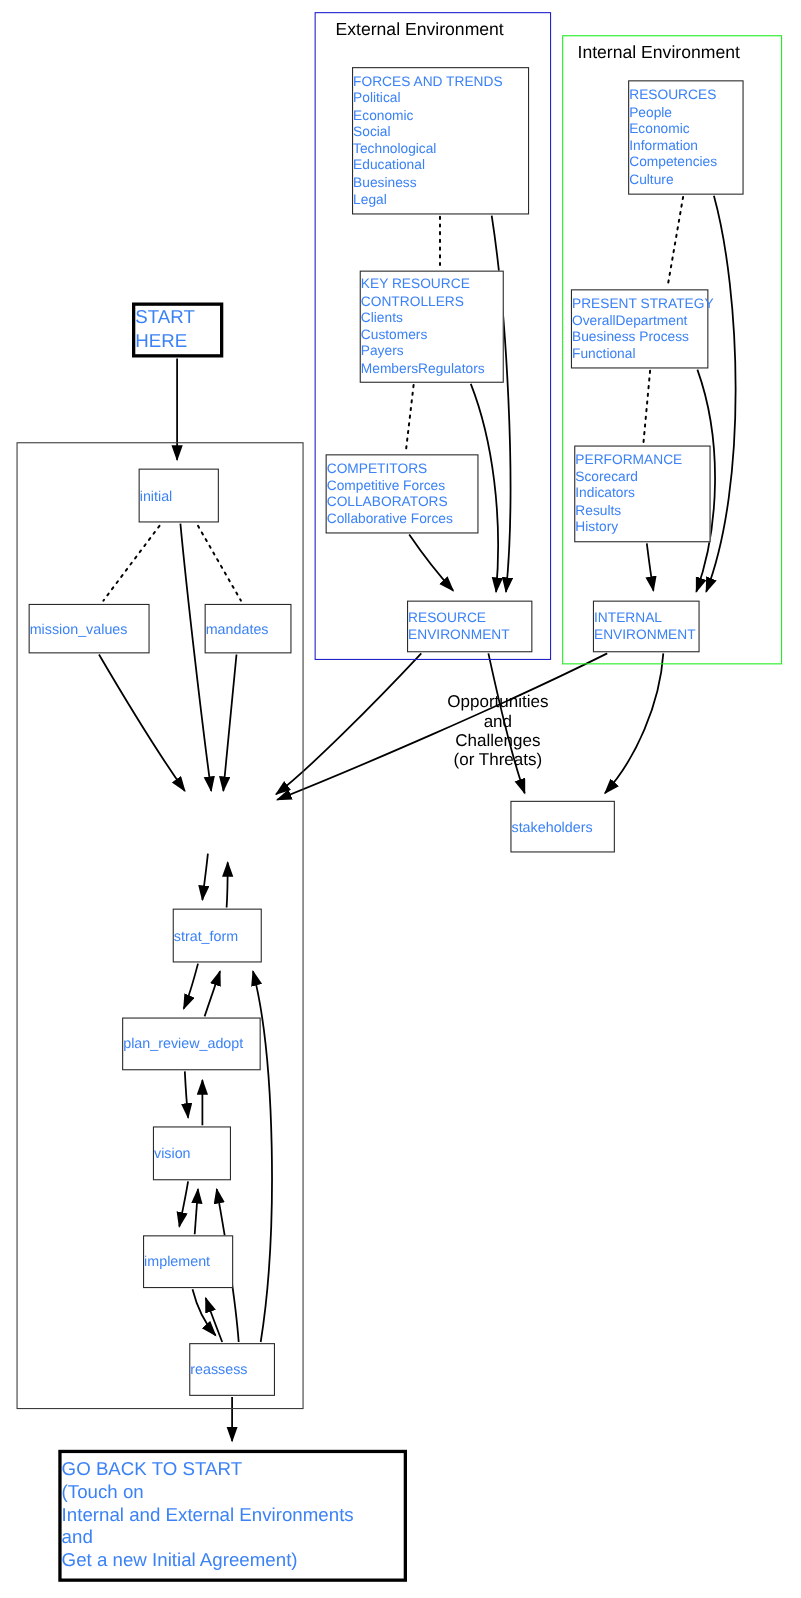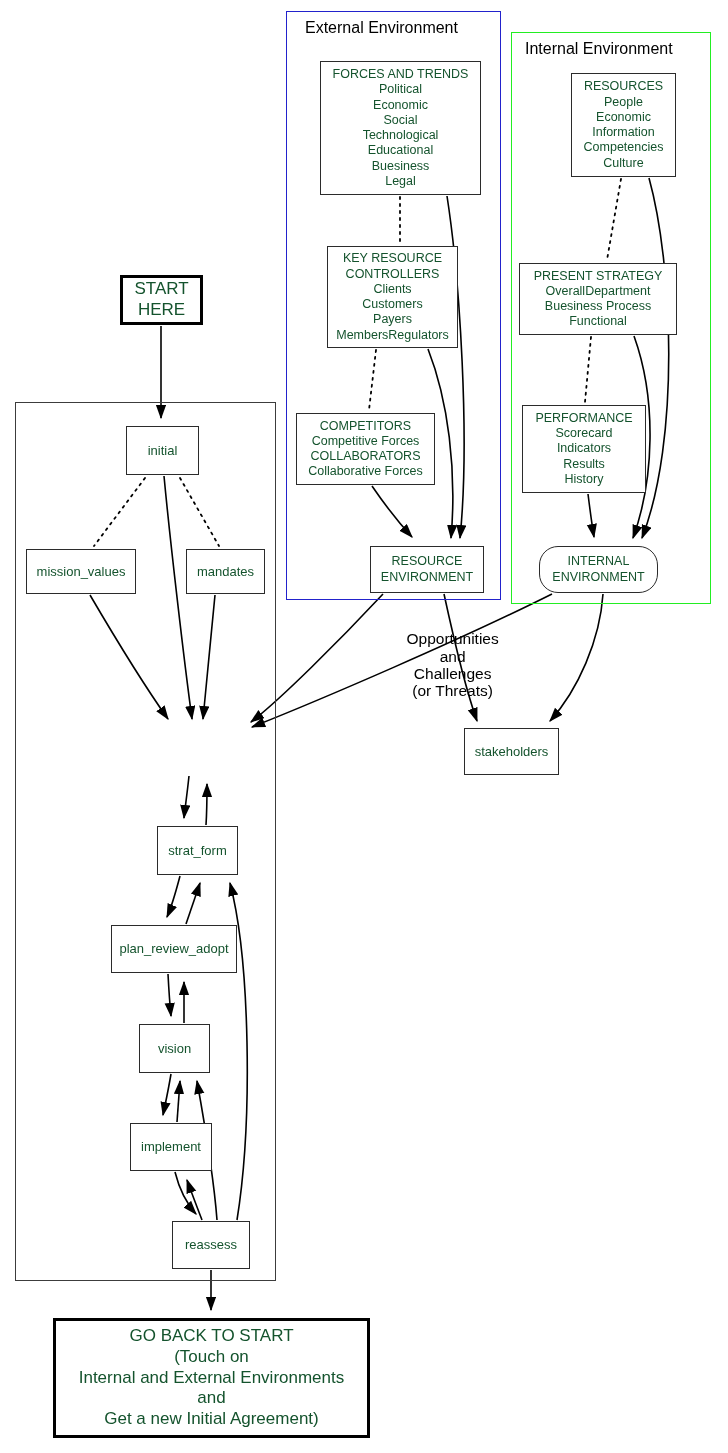--- a/index.html
+++ b/index.html
@@ -23,24 +23,24 @@
     height: 1453px;
     pointer-events: none;
   }
   .node {
     position: absolute;
     box-sizing: border-box;
     border: 1px solid #2b2b2b;
     background: #ffffff;
     display: flex;
     flex-direction: column;
-    align-items: center;
+    align-items: flex-start;
     justify-content: center;
     text-align: center;
-    color: #14532d;
+    color: #3b82f6;
     line-height: 1.22;
     z-index: 3;
   }
   .node .ln { display: block; white-space: pre; }
   .plain-node { font-size: 13px; }
   .list-node { font-size: 12.5px; }
   .env-node { font-size: 12.5px; }
   .bold-node {
     border: 3px solid #000000;
     font-size: 17px;
@@ -243,36 +243,36 @@
 
   <div class="node list-node" style="left:571px; top:73px; width:105px; height:104px;">
     <span class="ln">RESOURCES</span>
     <span class="ln">People</span>
     <span class="ln">Economic</span>
     <span class="ln">Information</span>
     <span class="ln">Competencies</span>
     <span class="ln">Culture</span>
   </div>
 
-  <div class="node list-node" style="left:519px; top:263px; width:158px; height:72px;">
+  <div class="node list-node" style="left:519px; top:263px; width:125px; height:72px;">
     <span class="ln">PRESENT STRATEGY</span>
     <span class="ln">OverallDepartment</span>
     <span class="ln">Buesiness Process</span>
     <span class="ln">Functional</span>
   </div>
 
   <div class="node list-node" style="left:522px; top:405px; width:124px; height:88px;">
     <span class="ln">PERFORMANCE</span>
     <span class="ln">Scorecard</span>
     <span class="ln">Indicators</span>
     <span class="ln">Results</span>
     <span class="ln">History</span>
   </div>
 
-  <div class="node env-node" style="left:539px; top:546px; width:119px; height:47px;border-radius:19px;">
+  <div class="node env-node" style="left:539px; top:546px; width:97px; height:47px;">
     <span class="ln">INTERNAL</span>
     <span class="ln">ENVIRONMENT</span>
   </div>
 
   <div class="edge-label" style="left:380px; top:613px; width:128px;">
     <span class="ln">Opportunities</span>
     <span class="ln">and</span>
     <span class="ln">Challenges</span>
     <span class="ln">(or Threats)</span>
   </div>

